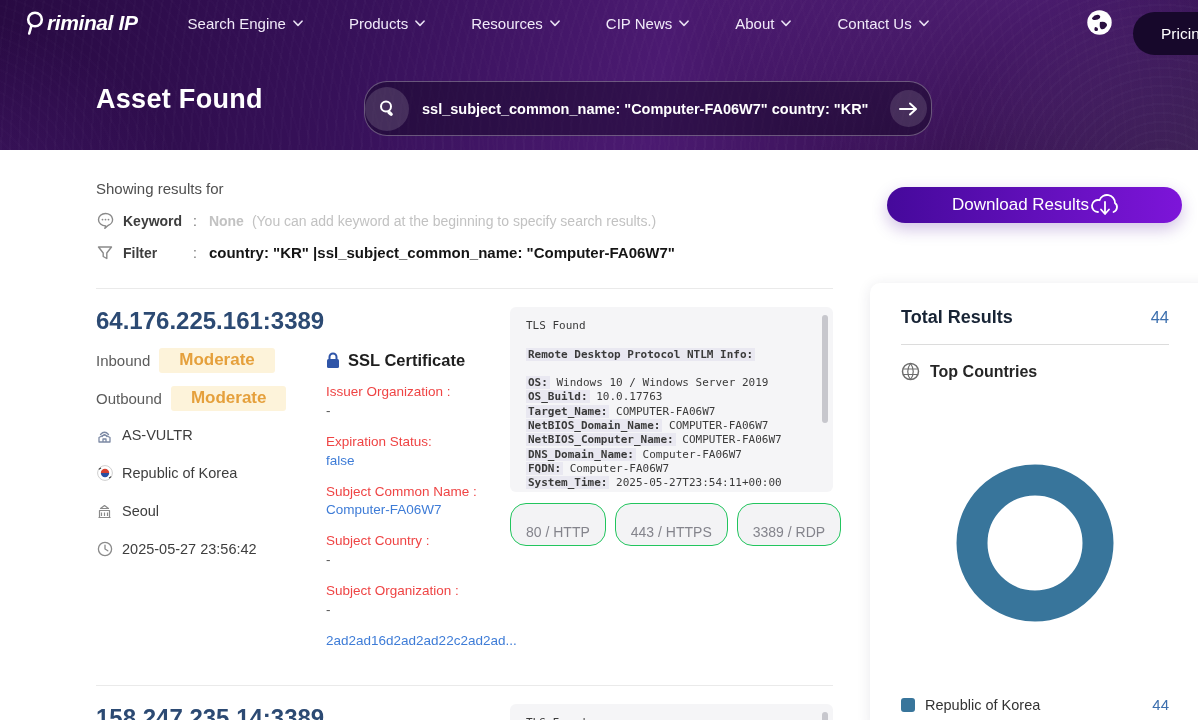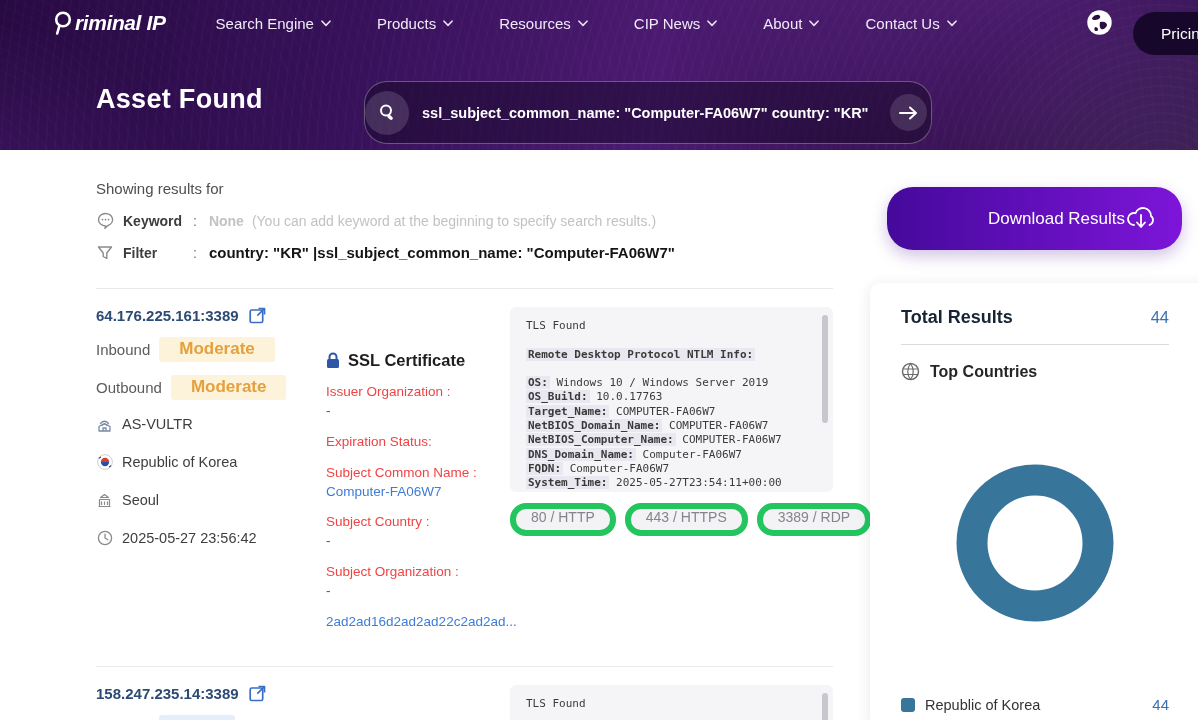--- a/index.html
+++ b/index.html
@@ -15,35 +15,35 @@
       radial-gradient(ellipse 560px 420px at 86% -40%, rgba(150,70,215,0.30), transparent 62%),
       radial-gradient(ellipse 400px 300px at -5% 130%, rgba(120,50,180,0.25), transparent 60%),
       linear-gradient(100deg,#280a42 0%,#37115a 30%,#4b1a71 55%,#35104f 80%,#2a0c44 100%);
   }
   .site-header::after {
     content:""; position:absolute; inset:0; pointer-events:none; opacity:.5;
     background:
       repeating-radial-gradient(circle at 97% 130%, rgba(255,255,255,0.035) 0 2px, transparent 2px 9px),
       repeating-radial-gradient(circle at -6% 150%, rgba(255,255,255,0.025) 0 2px, transparent 2px 10px);
   }
-  .nav-row { position:relative; z-index:2; display:flex; align-items:center; height:46px; padding-left:24px;margin-left:28px; }
+  .nav-row { position:relative; z-index:2; display:flex; align-items:center; height:46px; padding-left:24px; }
   .logo { display:flex; align-items:center; gap:1px; color:#fff; font-style:italic; font-weight:800; font-size:21px; letter-spacing:-.4px; white-space:nowrap; }
   .logo svg { margin-right:1px; }
   .nav-menu { display:flex; margin-left:50px; gap:46px; }
   .nav-item { display:flex; align-items:center; gap:7px; color:#f1eaf9; font-size:15px; cursor:pointer; white-space:nowrap; }
   .chev { width:10px; height:7px; }
   .globe-btn { position:absolute; left:1086px; top:9px; width:27px; height:27px; cursor:pointer; z-index:3; }
   .pricing-btn {
     position:absolute; left:1133px; top:12px; height:43px; width:130px; z-index:3;
     background:#17082b; border-radius:22px; color:#fff; font-size:15.5px;
     display:flex; align-items:center; padding-left:28px; cursor:pointer;
   }
   .hero-title { position:absolute; left:96px; top:84px; z-index:2; color:#fff; font-size:27px; font-weight:700; letter-spacing:.3px; }
   .search-bar {
-    position:absolute; left:364px; top:81px; width:568px; height:63px; z-index:2;
+    position:absolute; left:364px; top:81px; width:568px; height:55px; z-index:2;
     background:rgba(17,6,33,0.45); border:1.5px solid rgba(255,255,255,0.30);
     border-radius:23px; display:flex; align-items:center;
   }
   .search-circle { flex:none; width:44px; height:44px; border-radius:50%; background:rgba(255,255,255,0.14); display:grid; place-items:center; cursor:pointer; }
   .search-query { margin-left:13px; color:#fff; font-weight:700; font-size:14.5px; white-space:nowrap; overflow:hidden; cursor:text; }
   .submit-circle { margin-left:auto; margin-right:4px; flex:none; width:37px; height:37px; border-radius:50%; background:rgba(255,255,255,0.13); display:grid; place-items:center; cursor:pointer; }
 
   
   .content { position:absolute; left:96px; top:150px; width:737px; }
   .showing { margin-top:30px; font-size:15px; color:#4f4f4f; }
@@ -52,21 +52,21 @@
   .crit-label { font-weight:700; color:#3d3d3d; margin-left:9px; width:62px; }
   .crit-colon { color:#777; margin:0 12px 0 8px; }
   .kw-none { font-weight:700; color:#c2c2c2; margin-right:8px; }
   .kw-hint { color:#c2c2c2; }
   .filter-value { font-weight:700; color:#151515; font-size:15px; }
   .top-divider { border-bottom:1px solid #eaeaea; margin-top:27px; }
 
   .result-card { display:grid; grid-template-columns:230px 184px 323px; padding:18px 0 22px; }
   .result-card + .result-card { border-top:1px solid #eaeaea; margin-top:0; }
   .ip-row { display:flex; align-items:center; gap:10px; }
-  .ip-link { font-size:15px; font-weight:700; color:#2c4a73; text-decoration:none; cursor:pointer; }
+  .ip-link { font-size:24px; font-weight:700; color:#2c4a73; text-decoration:none; cursor:pointer; }
   .ext-icon { cursor:pointer; }
   .score-row { display:flex; align-items:center; gap:9px; margin-top:13px; font-size:15px; color:#5c5c5c; }
   .score-badge { display:inline-block; border-radius:3px; padding:2px 20px 3px; font-size:17px; font-weight:700; }
   .meta-list { margin-top:16px; display:flex; flex-direction:column; gap:22px; }
   .meta-row { display:flex; align-items:center; gap:9px; font-size:14.5px; color:#3e3e3e; }
   .meta-row .mi { width:17px; display:grid; place-items:center; }
 
   .ssl-col { padding-top:1px; }
   .ssl-header { display:flex; align-items:center; gap:8px; font-size:16.5px; font-weight:700; color:#1e1e1e;margin-top:43px; }
   .ssl-fields { margin-top:13px; }
@@ -74,27 +74,27 @@
   .ssl-label { color:#ef4444; }
   .ssl-value { display:block; color:#555; text-decoration:none; }
   .ssl-value.link { color:#3e7cd7; cursor:pointer; }
 
   .banner-box { position:relative; background:#f5f5f7; border-radius:6px; height:185px; padding:12px 20px 12px 16px; overflow:hidden; }
   .banner-line { font-family:"DejaVu Sans Mono", monospace; font-size:11px; line-height:14.3px; color:#3a3a3a; white-space:nowrap; }
   .banner-line.blank { height:14.3px; }
   .banner-key { font-weight:700; background:#e9e8f1; padding:0 2px; }
   .banner-scroll { position:absolute; right:5px; top:8px; width:6px; height:108px; background:#c7c7cd; border-radius:3px; cursor:pointer; }
   .port-pills { display:flex; gap:9px; margin-top:11px; }
-  .port-pill { background:#f3f3f5; border:6px solid #22c55e; border-radius:16px; padding:0 15px 5px; font-size:14px; color:#84848c; white-space:nowrap; }
+  .port-pill { background:#f3f3f5; border:1px solid #22c55e; border-radius:16px; padding:20px 15px 5px; font-size:14px; color:#84848c; white-space:nowrap; }
 
   
   .download-btn {
-    position:absolute; left:887px; top:187px; width:295px; height:63px; border-radius:26px;
+    position:absolute; left:887px; top:187px; width:295px; height:36px; border-radius:26px;
     background:linear-gradient(90deg,#45099b,#7d15d9);
-    color:#fff; font-size:17px; display:flex; align-items:center; justify-content:flex-end;
+    color:#fff; font-size:17px; display:flex; align-items:center; justify-content:center;
     padding:0 25px 0 29px; cursor:pointer; box-shadow:0 6px 16px rgba(70,10,150,0.25);
   }
   .side-panel {
     position:absolute; left:870px; top:283px; width:346px; height:450px;
     background:#fff; border-radius:10px; box-shadow:0 2px 14px rgba(40,40,70,0.10);
     padding:24px 0 0 31px;
   }
   .total-row { display:flex; justify-content:space-between; align-items:center; width:268px; }
   .total-label { font-size:18px; font-weight:700; color:#182435; }
   .total-value { font-size:16.5px; color:#3c6fae; }
@@ -291,20 +291,21 @@
         <span>SSL Certificate</span>
       </div>
       <div class="ssl-fields">
   <div class="ssl-field">
     <div class="ssl-label">Issuer Organization :</div>
     <a class="ssl-value">-</a>
   </div>
 
   <div class="ssl-field">
     <div class="ssl-label">Expiration Status:</div>
+    <a class="ssl-value link">false</a>
   </div>
 
   <div class="ssl-field">
     <div class="ssl-label">Subject Common Name :</div>
     <a class="ssl-value link">Computer-FA06W7</a>
   </div>
 
   <div class="ssl-field">
     <div class="ssl-label">Subject Country :</div>
     <a class="ssl-value">-</a>

